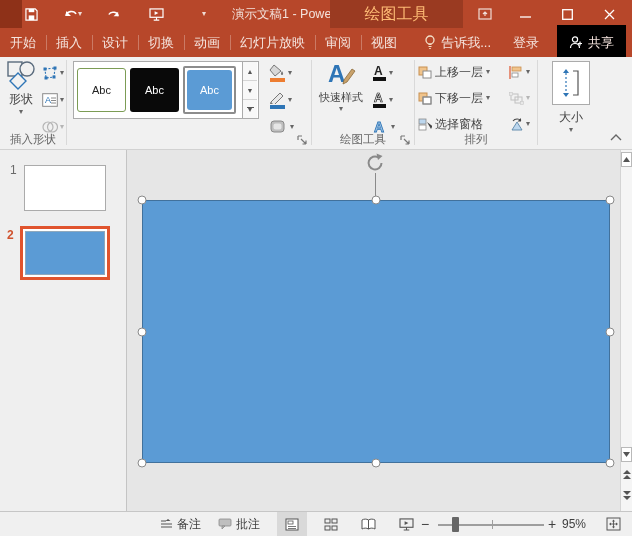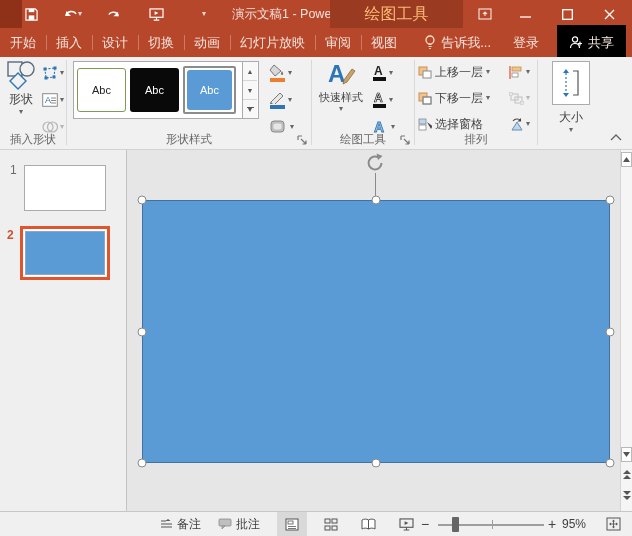--- a/index.html
+++ b/index.html
@@ -288,21 +288,20 @@
         <div class="swatchbtn">
           <span class="icon-swatch">
             <svg width="18" height="15" viewBox="0 0 18 15">
                 <rect x="2" y="2" width="13" height="11" rx="3" fill="#BFBFBF" stroke="#8A8A8A" stroke-width="1"></rect>
                 <rect x="4.5" y="4.5" width="8" height="6" rx="2" fill="#E6E6E6"></rect>
               </svg>
           </span>
           <span class="caret">▾</span>
         </div>
       </div>
-      <div class="glabel">形状样式</div>
       <div class="launcher">
         <svg width="11" height="11" viewBox="0 0 11 11">
             <path d="M1 1 v4 M1 1 h4" stroke="#777" stroke-width="1.2" fill="none"></path>
             <path d="M4 4 l5 5 M9 9 v-3.5 M9 9 h-3.5" stroke="#777" stroke-width="1.2" fill="none"></path>
           </svg>
       </div>
     </div>
 
     <div class="rsep"></div>
 

